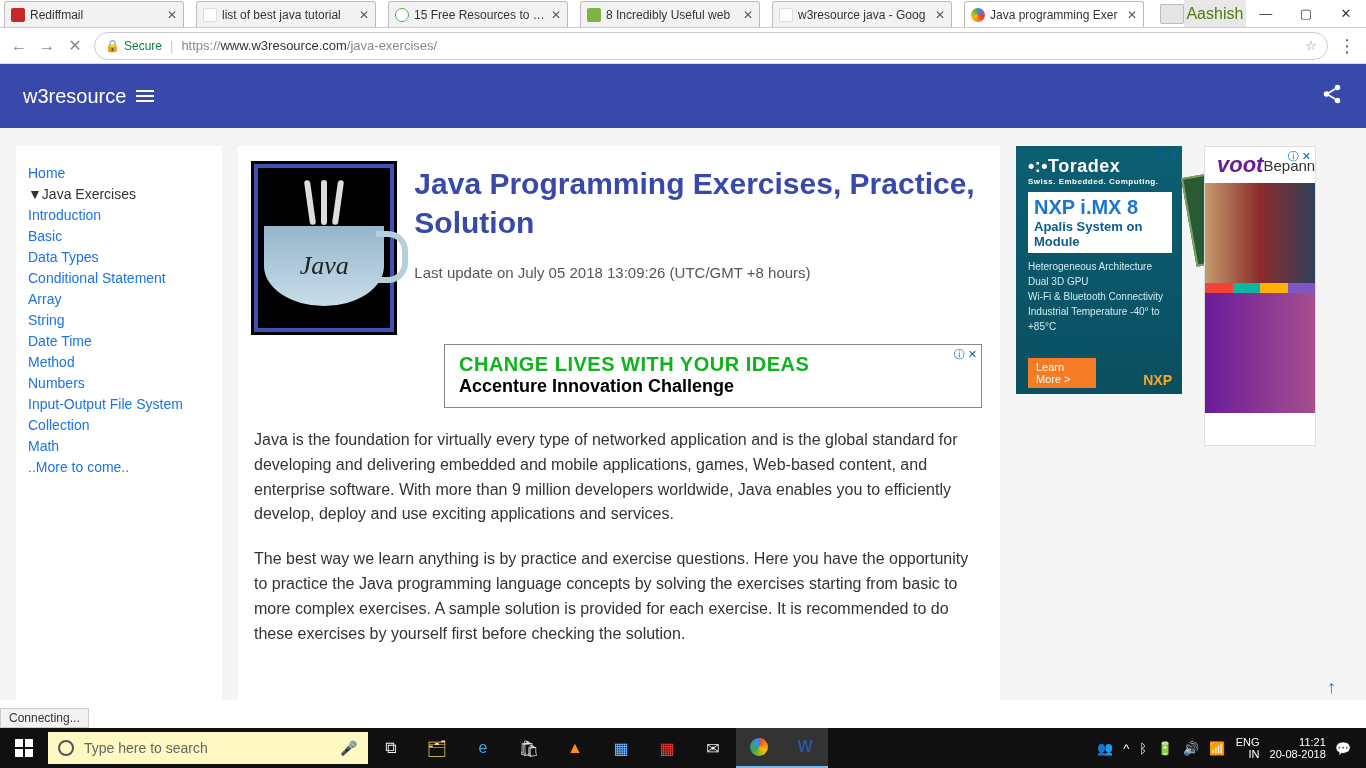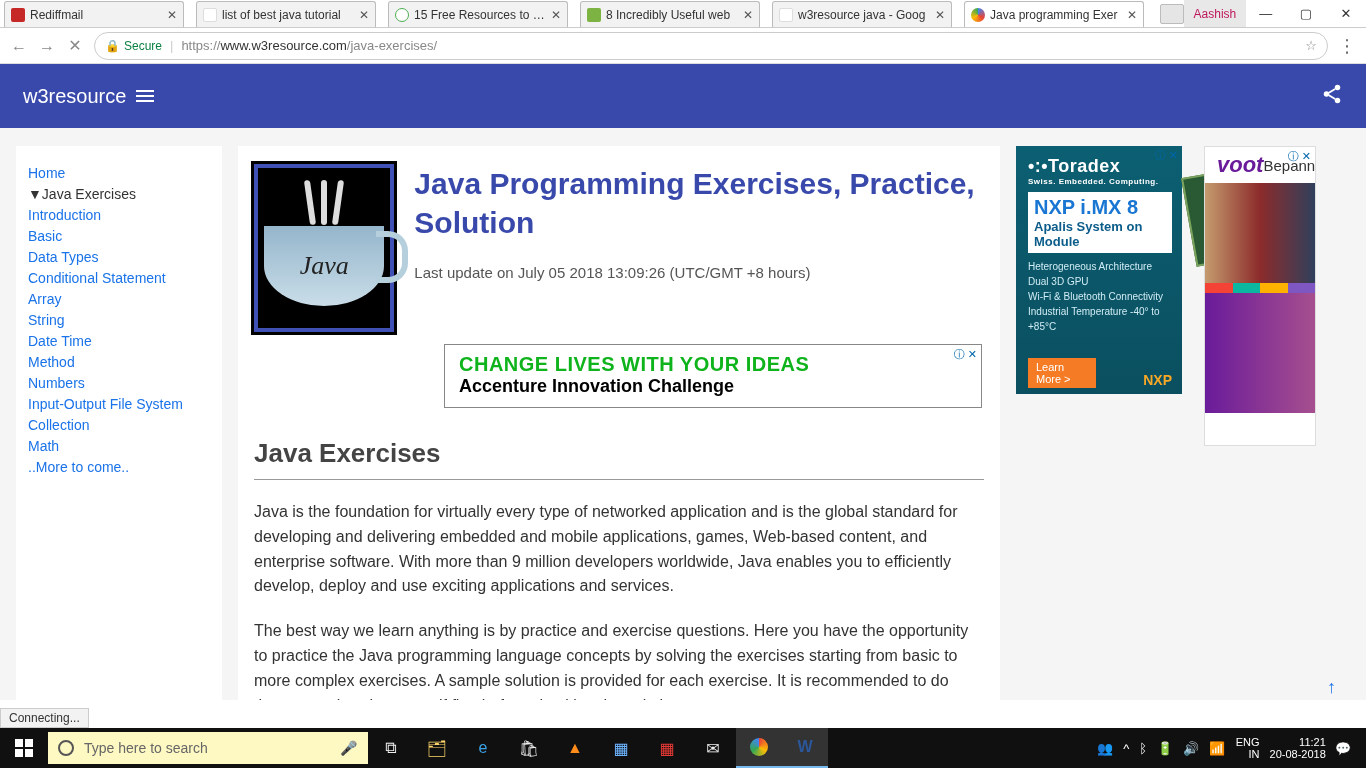--- a/index.html
+++ b/index.html
@@ -5,21 +5,21 @@
 *{margin:0;padding:0;box-sizing:border-box;font-family:"Segoe UI",Arial,sans-serif}
 body{width:1366px;height:768px;overflow:hidden;background:#fff;position:relative}
 .titlebar{height:28px;background:#fff;display:flex;align-items:stretch;border-bottom:1px solid #ccc}
 .tabs{display:flex;flex:1;align-items:flex-end;padding-left:4px}
 .tab{height:26px;background:#f2f2f2;border:1px solid #bbb;border-bottom:none;border-radius:3px 3px 0 0;display:flex;align-items:center;padding:0 6px;margin-right:12px;width:180px;gap:5px;font-size:12px;color:#333;cursor:pointer}
 .tab.active{background:#fff}
 .tab .favicon{width:14px;height:14px;flex-shrink:0;border-radius:2px}
 .tab .title{flex:1;white-space:nowrap;overflow:hidden;text-overflow:ellipsis}
 .tab .close{width:10px;height:10px;color:#555;font-size:12px;line-height:10px}
 .newtab{width:24px;height:20px;background:#e5e5e5;border:1px solid #bbb;margin-left:4px;align-self:center;border-radius:2px}
-.winuser{width:72px;display:flex;align-items:center;justify-content:center;color:#be185d;font-size:12px;background:#e8e8e8}
+.winuser{width:72px;display:flex;align-items:center;justify-content:center;color:#4d7c0f;font-size:16px;background:#e8e8e8}
 .winctrl{width:140px;display:flex}
 .winbtn{flex:1;display:flex;align-items:center;justify-content:center;color:#333;font-size:13px}
 .addrbar{height:36px;display:flex;align-items:center;padding:0 10px;gap:10px;border-bottom:1px solid #ddd}
 .navbtn{width:18px;height:18px;color:#888;display:flex;align-items:center;justify-content:center}
 .omnibox{flex:1;height:28px;border:1px solid #ccc;border-radius:14px;display:flex;align-items:center;padding:0 10px;gap:8px;font-size:13px}
 .secure{color:#0b8043;font-size:12px;display:flex;align-items:center;gap:4px}
 .url{color:#333}
 .url .gray{color:#888}
 .star{color:#888;margin-left:auto}
 .menu3{color:#666;font-size:18px}
@@ -200,21 +200,20 @@
       <div class="herotxt">
         <h1>Java Programming Exercises, Practice, Solution</h1>
         <div class="upd">Last update on July 05 2018 13:09:26 (UTC/GMT +8 hours)</div>
       </div>
     </div>
     <div class="adbox">
       <span class="adx">ⓘ ✕</span>
       <div class="h">CHANGE LIVES WITH YOUR IDEAS</div>
       <div class="s">Accenture Innovation Challenge</div>
     </div>
-    <h2 class="sect">Java Exercises</h2>
     <p class="para">Java is the foundation for virtually every type of networked application and is the global standard for developing and delivering embedded and mobile applications, games, Web-based content, and enterprise software. With more than 9 million developers worldwide, Java enables you to efficiently develop, deploy and use exciting applications and services.</p>
     <p class="para">The best way we learn anything is by practice and exercise questions. Here you have the opportunity to practice the Java programming language concepts by solving the exercises starting from basic to more complex exercises. A sample solution is provided for each exercise. It is recommended to do these exercises by yourself first before checking the solution.</p>
 
   </div>
 
   <div class="rightads">
     <div class="ad1">
       <span class="adx">ⓘ ✕</span>
       <div class="ad1l">
         <div class="toradex"><span>•:•Toradex</span><small>Swiss. Embedded. Computing.</small></div>

